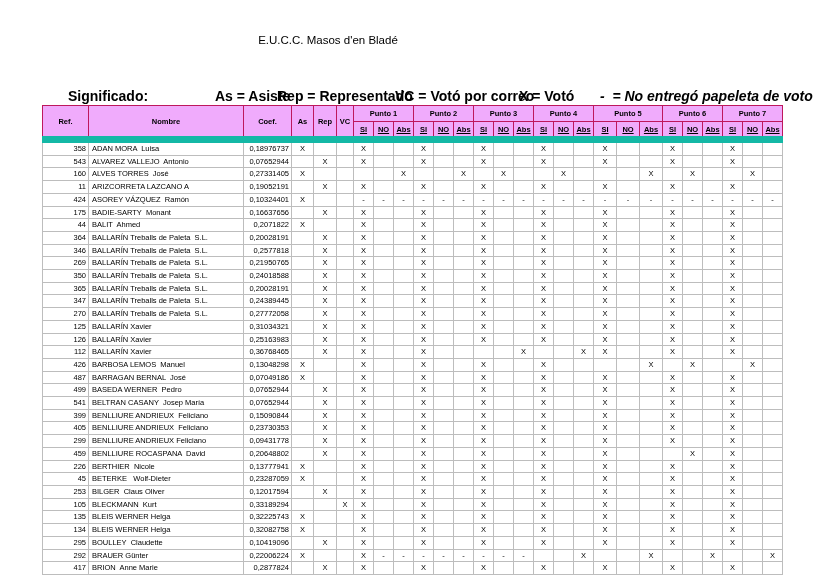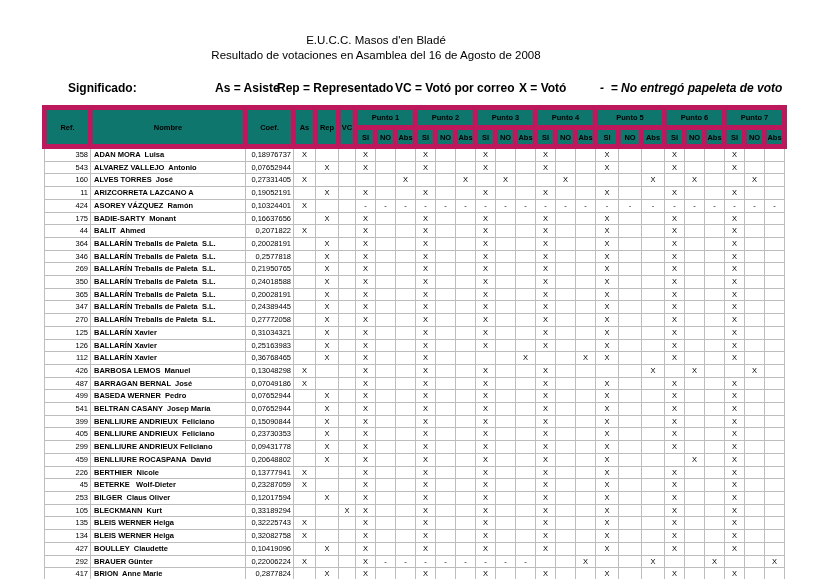--- a/index.html
+++ b/index.html
@@ -1,45 +1,44 @@
 <!DOCTYPE html>
 <html><head>
 <meta charset="utf-8">
 <style>
   html,body{margin:0;padding:0;}
   body{width:820px;height:579px;background:#ffffff;color:#000;font-family:"Liberation Sans",sans-serif;}
   .page{position:relative;width:820px;height:579px;overflow:hidden;background:#fff;}
-  .titles{position:absolute;top:33px;left:0;width:656px;text-align:center;font-size:11.5px;line-height:15px;margin-left:48px;}
-  .legend{position:absolute;top:81px;left:0;width:820px;height:12px;font-size:12px;font-weight:bold;}
+  .titles{position:absolute;top:33px;left:0;width:656px;text-align:center;font-size:11.5px;line-height:15px;}
+  .legend{position:absolute;top:88px;left:0;width:820px;height:12px;font-size:14px;font-weight:bold;}
   .legend span{position:absolute;top:0;white-space:pre;}
   .lg0{left:68px;}
   .lg1{left:175px;margin-left:40px;}
   .lg2{left:277px;}
   .lg3{left:395px;}
   .lg4{left:519px;}
   .lg5{left:600px;font-style:italic;}
   .table-wrap{position:absolute;top:105px;left:42px;}
   table{border-collapse:collapse;table-layout:fixed;border:1px solid #6e6e6e;}
-  th{background:#0f766e;border:5px solid #be185d;font-size:7.5px;font-weight:bold;padding:0;overflow:hidden;white-space:nowrap;text-align:center;}
+  th{background:#f0abfc;border:1px solid #be185d;font-size:7.5px;font-weight:bold;padding:0;overflow:hidden;white-space:nowrap;text-align:center;}
   #hrow1 th{height:15px;}
-  #hrow2 th{height:14px;}
+  #hrow2 th{height:14px;text-decoration:underline;}
   td{border:1px solid #bdbdbd;font-size:7.5px;padding:0;height:11.7px;line-height:11.7px;overflow:hidden;white-space:pre;text-align:center;}
   td.ref{text-align:right;padding-right:2px;}
-  td.nombre{text-align:left;padding-left:3px;font-weight:bold;}
+  td.nombre{text-align:left;padding-left:3px;}
   td.coef{text-align:right;padding-right:2px;}
-  tbody tr:first-child td{border-top:3px solid #14b8a6;}
+  tbody tr:first-child td{border-top:7px solid #14b8a6;}
 </style>
 </head>
 <body>
 
 <div class="page">
 
   <div class="titles">
     <div>E.U.C.C. Masos d'en Bladé</div>
-    <div>Resultado de votaciones en Asamblea del 16 de Agosto de 2008</div>
   </div>
 
   <div class="legend">
     <span class="lg0">Significado:</span>
     <span class="lg1">As = Asiste</span>
     <span class="lg2">Rep = Representado</span>
     <span class="lg3">VC = Votó por correo</span>
     <span class="lg4">X = Votó</span>
     <span class="lg5">-  = No entregó papeleta de voto</span>
   </div>
@@ -1009,21 +1008,21 @@
             <td class="vote"></td>
             <td class="vote"></td>
             <td class="vote">X</td>
             <td class="vote"></td>
             <td class="vote"></td>
             <td class="vote">X</td>
             <td class="vote"></td>
             <td class="vote"></td>
           </tr>
           <tr>
-            <td class="ref">427</td>
+            <td class="ref">295</td>
             <td class="nombre">BOULLEY  Claudette</td>
             <td class="coef">0,10419096</td>
             <td class="as"></td>
             <td class="rep">X</td>
             <td class="vc"></td>
             <td class="vote">X</td>
             <td class="vote"></td>
             <td class="vote"></td>
             <td class="vote">X</td>
             <td class="vote"></td>

